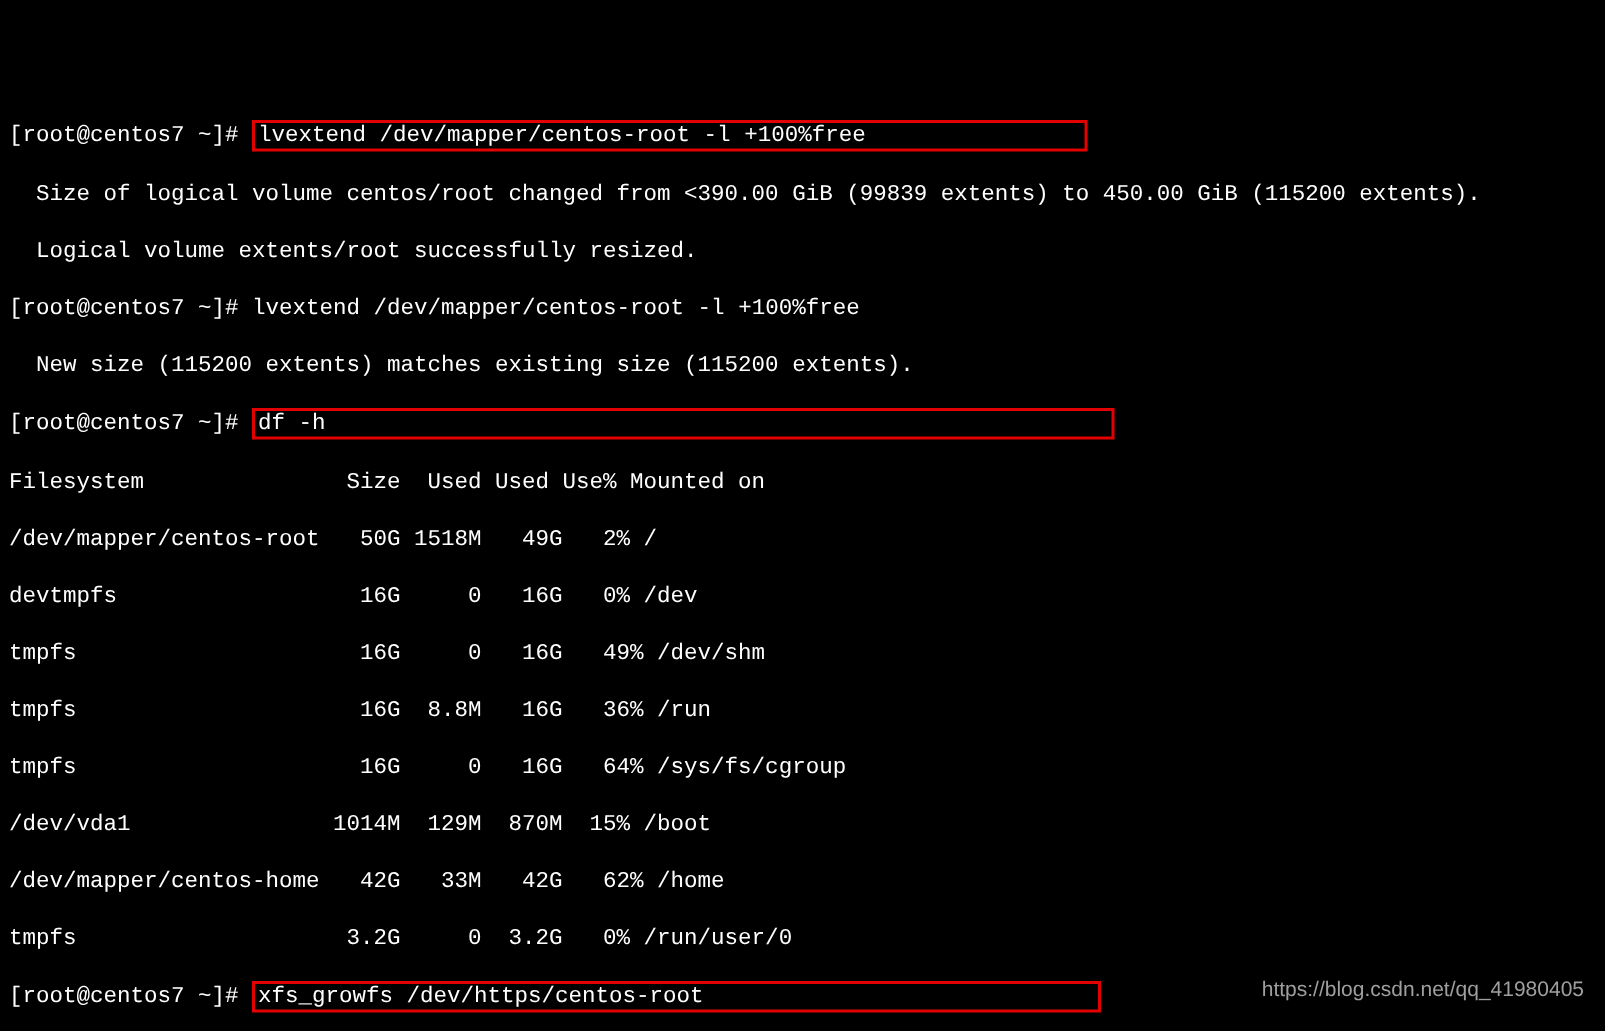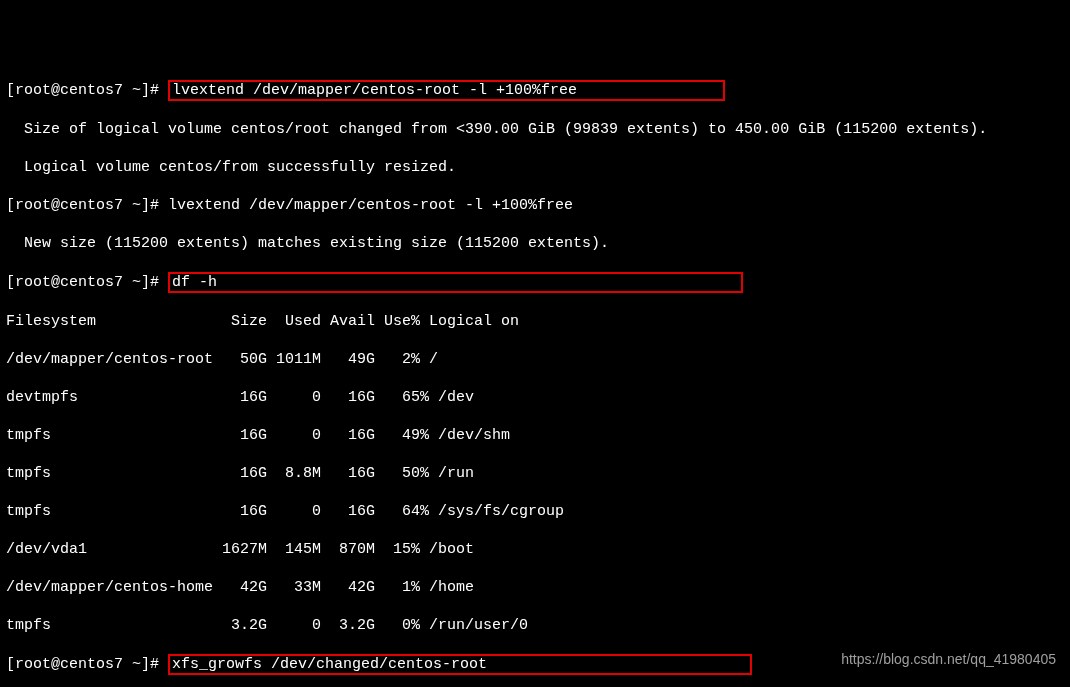--- a/index.html
+++ b/index.html
@@ -43,34 +43,34 @@
       white-space: nowrap;
     }
   </style>
 </head>
 <body>
 
 
 
 <span class="line"><span class="prompt-host">[root@centos7 ~]# </span><span class="box-red"><span>lvextend /dev/mapper/centos-root -l +100%free</span>                </span></span>
 <span class="line">  Size of logical volume centos/root changed from &lt;390.00 GiB (99839 extents) to 450.00 GiB (115200 extents).</span>
-<span class="line">  Logical volume centos/from successfully resized.</span>
+<span class="line">  Logical volume extents/root successfully resized.</span>
 <span class="line"><span class="prompt-host">[root@centos7 ~]# </span><span>lvextend /dev/mapper/centos-root -l +100%free</span></span>
 <span class="line">  New size (115200 extents) matches existing size (115200 extents).</span>
 <span class="line"><span class="prompt-host">[root@centos7 ~]# </span><span class="box-red"><span>df -h</span>                                                          </span></span>
-<span class="line">Filesystem               Size  Used Avail Use% Logical on</span>
-<span class="line">/dev/mapper/centos-root   50G 1011M   49G   2% /</span>
-<span class="line">devtmpfs                  16G     0   16G   65% /dev</span>
+<span class="line">Filesystem               Size  Used Used Use% Mounted on</span>
+<span class="line">/dev/mapper/centos-root   50G 1518M   49G   2% /</span>
+<span class="line">devtmpfs                  16G     0   16G   0% /dev</span>
 <span class="line">tmpfs                     16G     0   16G   49% /dev/shm</span>
-<span class="line">tmpfs                     16G  8.8M   16G   50% /run</span>
+<span class="line">tmpfs                     16G  8.8M   16G   36% /run</span>
 <span class="line">tmpfs                     16G     0   16G   64% /sys/fs/cgroup</span>
-<span class="line">/dev/vda1               1627M  145M  870M  15% /boot</span>
-<span class="line">/dev/mapper/centos-home   42G   33M   42G   1% /home</span>
+<span class="line">/dev/vda1               1014M  129M  870M  15% /boot</span>
+<span class="line">/dev/mapper/centos-home   42G   33M   42G   62% /home</span>
 <span class="line">tmpfs                    3.2G     0  3.2G   0% /run/user/0</span>
-<span class="line"><span class="prompt-host">[root@centos7 ~]# </span><span class="box-red"><span>xfs_growfs /dev/changed/centos-root</span>                             </span></span>
+<span class="line"><span class="prompt-host">[root@centos7 ~]# </span><span class="box-red"><span>xfs_growfs /dev/https/centos-root</span>                             </span></span>
 
 
 
 
 
 
 
 
 
 

